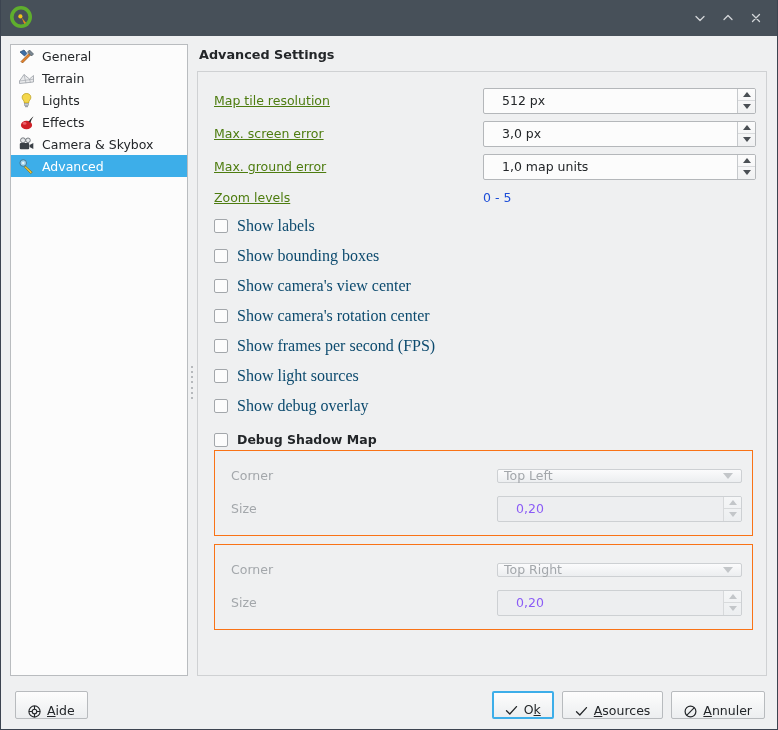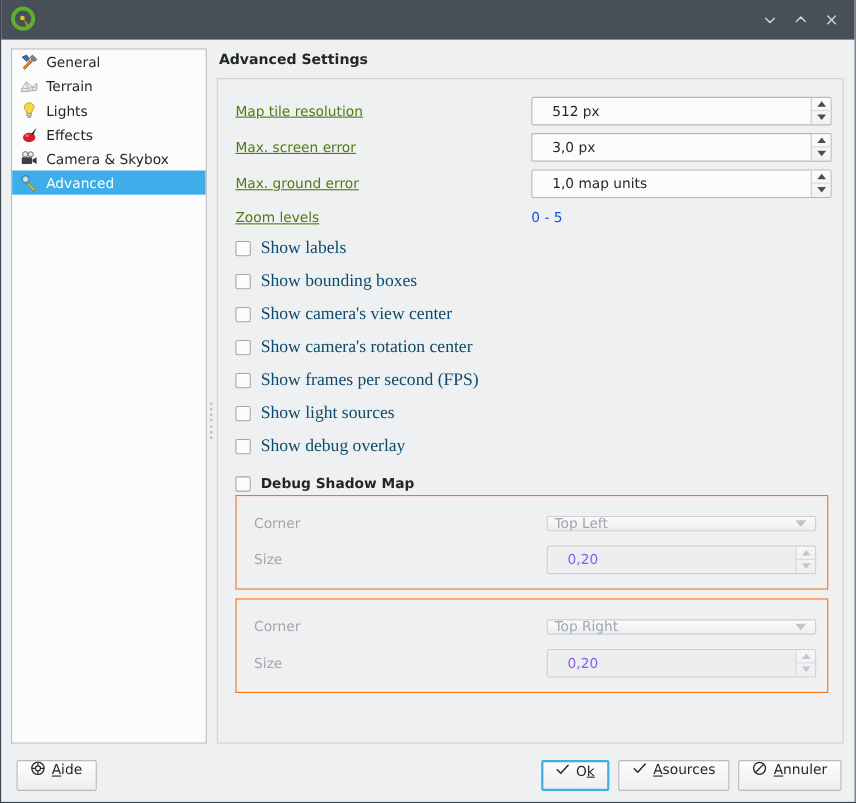--- a/index.html
+++ b/index.html
@@ -303,21 +303,21 @@
     right: 0;
     bottom: 0;
     height: 46px;
   }
   .btn {
     height: 28px;
     border: 1px solid #b8bbbe;
     border-radius: 2px;
     background: linear-gradient(#fdfdfd, #eceef0);
     display: inline-flex;
-    align-items: flex-start;
+    align-items: flex-end;
     justify-content: center;
     gap: 6px;
     padding: 0 12px;
     font-size: 12.5px;
     color: #232629;
     cursor: pointer;
     box-sizing: border-box;
   }
   .btn.focused {
     border: 2px solid #3daee9;

